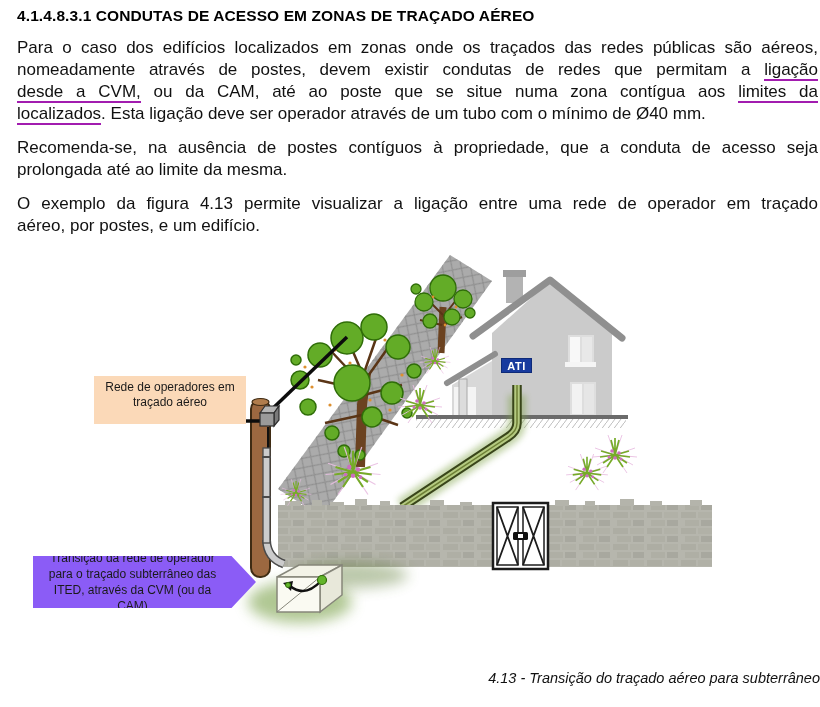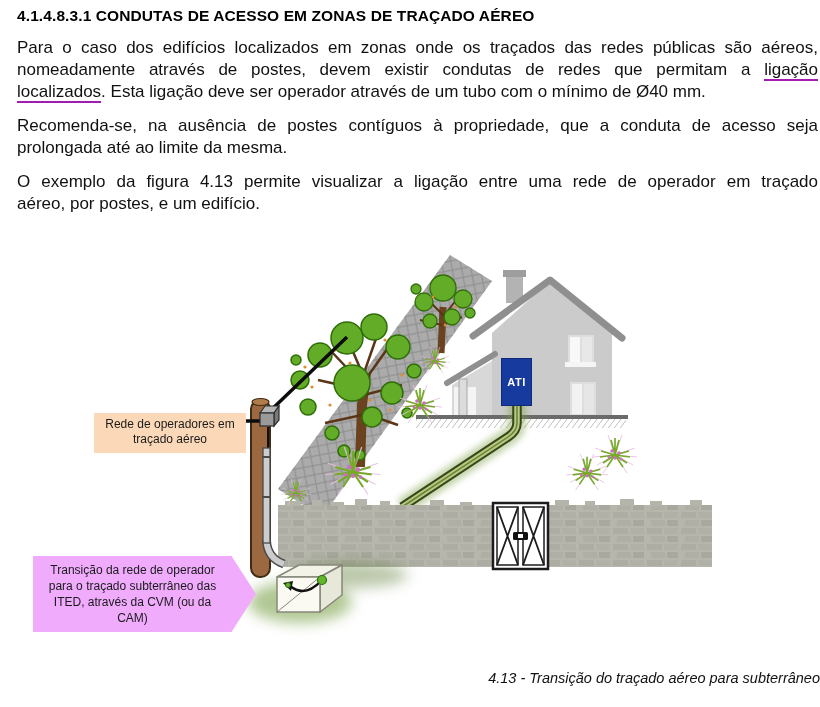--- a/index.html
+++ b/index.html
@@ -7,40 +7,41 @@
         font-family:"Liberation Sans","DejaVu Sans",sans-serif;color:#1a1a1a;}
   .textblock{position:absolute;left:10px;top:4px;width:801px;margin-left:7px;}
   h1.heading{font-size:15.5px;line-height:24px;margin:0 0 9px 0;font-weight:bold;color:#000;letter-spacing:.1px;}
   .para{margin:0 0 12px 0;font-size:17px;color:#111;}
   .tline{line-height:22px;width:100%;}
   .tline.just{text-align:justify;text-align-last:justify;text-justify:inter-word;}
   .hl{border-bottom:2px solid #a21caf;padding-bottom:0px;}
   
   .figwrap{position:absolute;left:0;top:255px;width:820px;height:400px;}
   .fig-label{position:absolute;left:94px;top:121px;width:152px;min-height:32px;background:#fbd9b8;
-      font-size:12px;line-height:15px;text-align:center;padding:4px 2px 6px 2px;color:#1a1a1a;box-sizing:border-box;margin-top:37px;}
-  .fig-callout{position:absolute;left:33px;top:301px;width:223px;height:76px;background:#f0abfc;
+      font-size:12px;line-height:15px;text-align:center;padding:4px 2px 14px 2px;color:#1a1a1a;box-sizing:border-box;}
+  .fig-callout{position:absolute;left:33px;top:301px;width:223px;height:52px;background:#8b5cf6;
       clip-path:polygon(0 0,89% 0,100% 50%,89% 100%,0 100%);
       display:flex;align-items:center;justify-content:center;box-sizing:border-box;padding-right:24px;}
   .fig-callout .inner{width:190px;font-size:12px;line-height:16px;text-align:center;color:#1a1a1a;}
-  .ati-box{position:absolute;left:501px;top:103px;width:31px;height:48px;background:#173a9e;border:1px solid #0e2a78;
+  .ati-box{position:absolute;left:501px;top:103px;width:31px;height:15px;background:#173a9e;border:1px solid #0e2a78;
       display:flex;align-items:center;justify-content:center;color:#fff;font-weight:bold;font-size:11px;letter-spacing:.5px;box-sizing:border-box;}
   .caption{position:absolute;left:0;top:670px;width:820px;text-align:right;font-style:italic;font-size:14.5px;color:#111;}
 </style>
 </head>
 <body>
 
 <div class="page">
 
   <div class="textblock">
     <h1 class="heading">4.1.4.8.3.1 CONDUTAS DE ACESSO EM ZONAS DE TRAÇADO AÉREO</h1>
     <div>
         <div class="para">
           <div class="tline just"><span>Para o caso dos edifícios localizados em zonas onde os traçados das redes públicas são aéreos,</span></div>
           <div class="tline just"><span>nomeadamente através de postes, devem existir condutas de redes que permitam a </span><span class="hl">ligação</span></div>
+          <div class="tline just"><span class="hl">desde a CVM,</span><span> ou da CAM, até ao poste que se situe numa zona contígua aos </span><span class="hl">limites da</span></div>
           <div class="tline"><span class="hl">localizados</span><span>. Esta ligação deve ser operador através de um tubo com o mínimo de Ø40 mm.</span></div>
         </div>
         <div class="para">
           <div class="tline just"><span>Recomenda-se, na ausência de postes contíguos à propriedade, que a conduta de acesso seja</span></div>
           <div class="tline"><span>prolongada até ao limite da mesma.</span></div>
         </div>
         <div class="para">
           <div class="tline just"><span>O exemplo da figura 4.13 permite visualizar a ligação entre uma rede de operador em traçado</span></div>
           <div class="tline"><span>aéreo, por postes, e um edifício.</span></div>
         </div>

